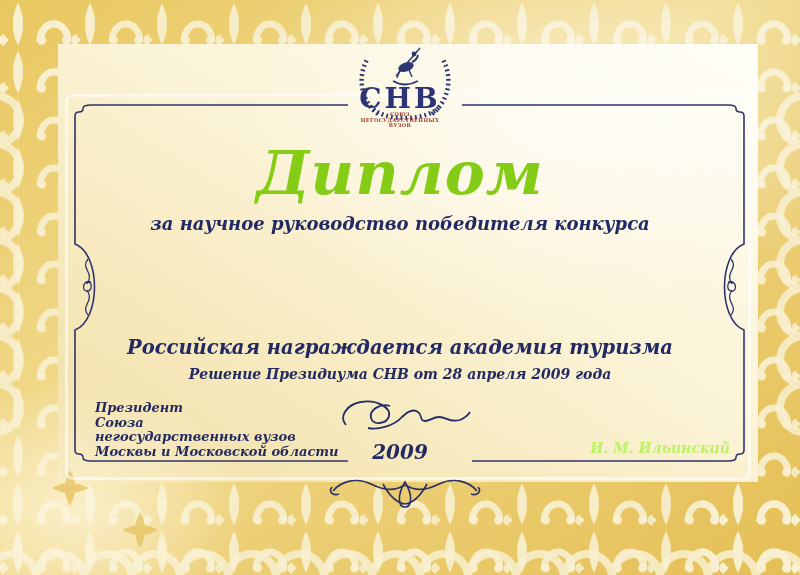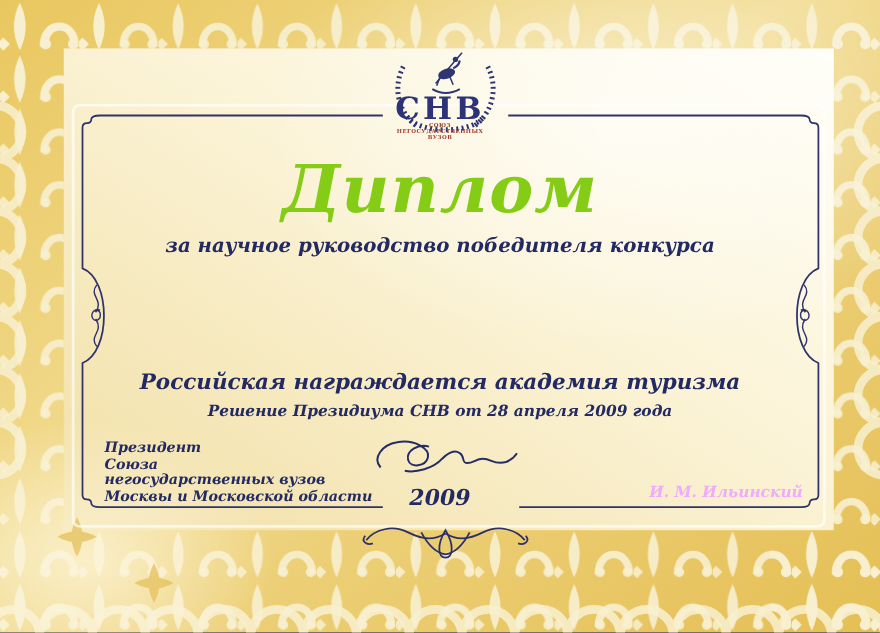--- a/index.html
+++ b/index.html
@@ -16,21 +16,21 @@
   .awarded{top:276px;font-size:17px;font-weight:bold;}
   .recipient{top:296px;font-size:28px;font-weight:bold;letter-spacing:0.5px;}
   .affil{top:336px;font-size:19.5px;font-weight:bold;}
   .decision{top:366px;font-size:14px;font-weight:bold;}
   .year{top:440px;font-size:20px;font-weight:bold;font-style:italic;}
   .signer-block{
     position:absolute;left:95px;top:401px;width:250px;text-align:left;
     color:#232a63;font-style:italic;font-weight:bold;font-size:13px;line-height:14.5px;
   }
   .signer-name{position:absolute;left:565px;top:440px;width:190px;text-align:center;
-    color:#f0abfc;font-style:italic;font-weight:bold;font-size:14px;}
+    color:#bef264;font-style:italic;font-weight:bold;font-size:14px;}
   .logo-acronym{top:82px;font-size:28px;font-weight:bold;font-style:normal;
     color:#2c3377;letter-spacing:3px;}
   .logo-sub{position:absolute;left:0;top:112px;width:800px;text-align:center;
     color:#9e3d2d;font-size:5px;line-height:5.5px;font-weight:bold;
     text-transform:uppercase;letter-spacing:0.4px;font-style:normal;}
 </style>
 </head>
 <body>
 
 <div class="page">

